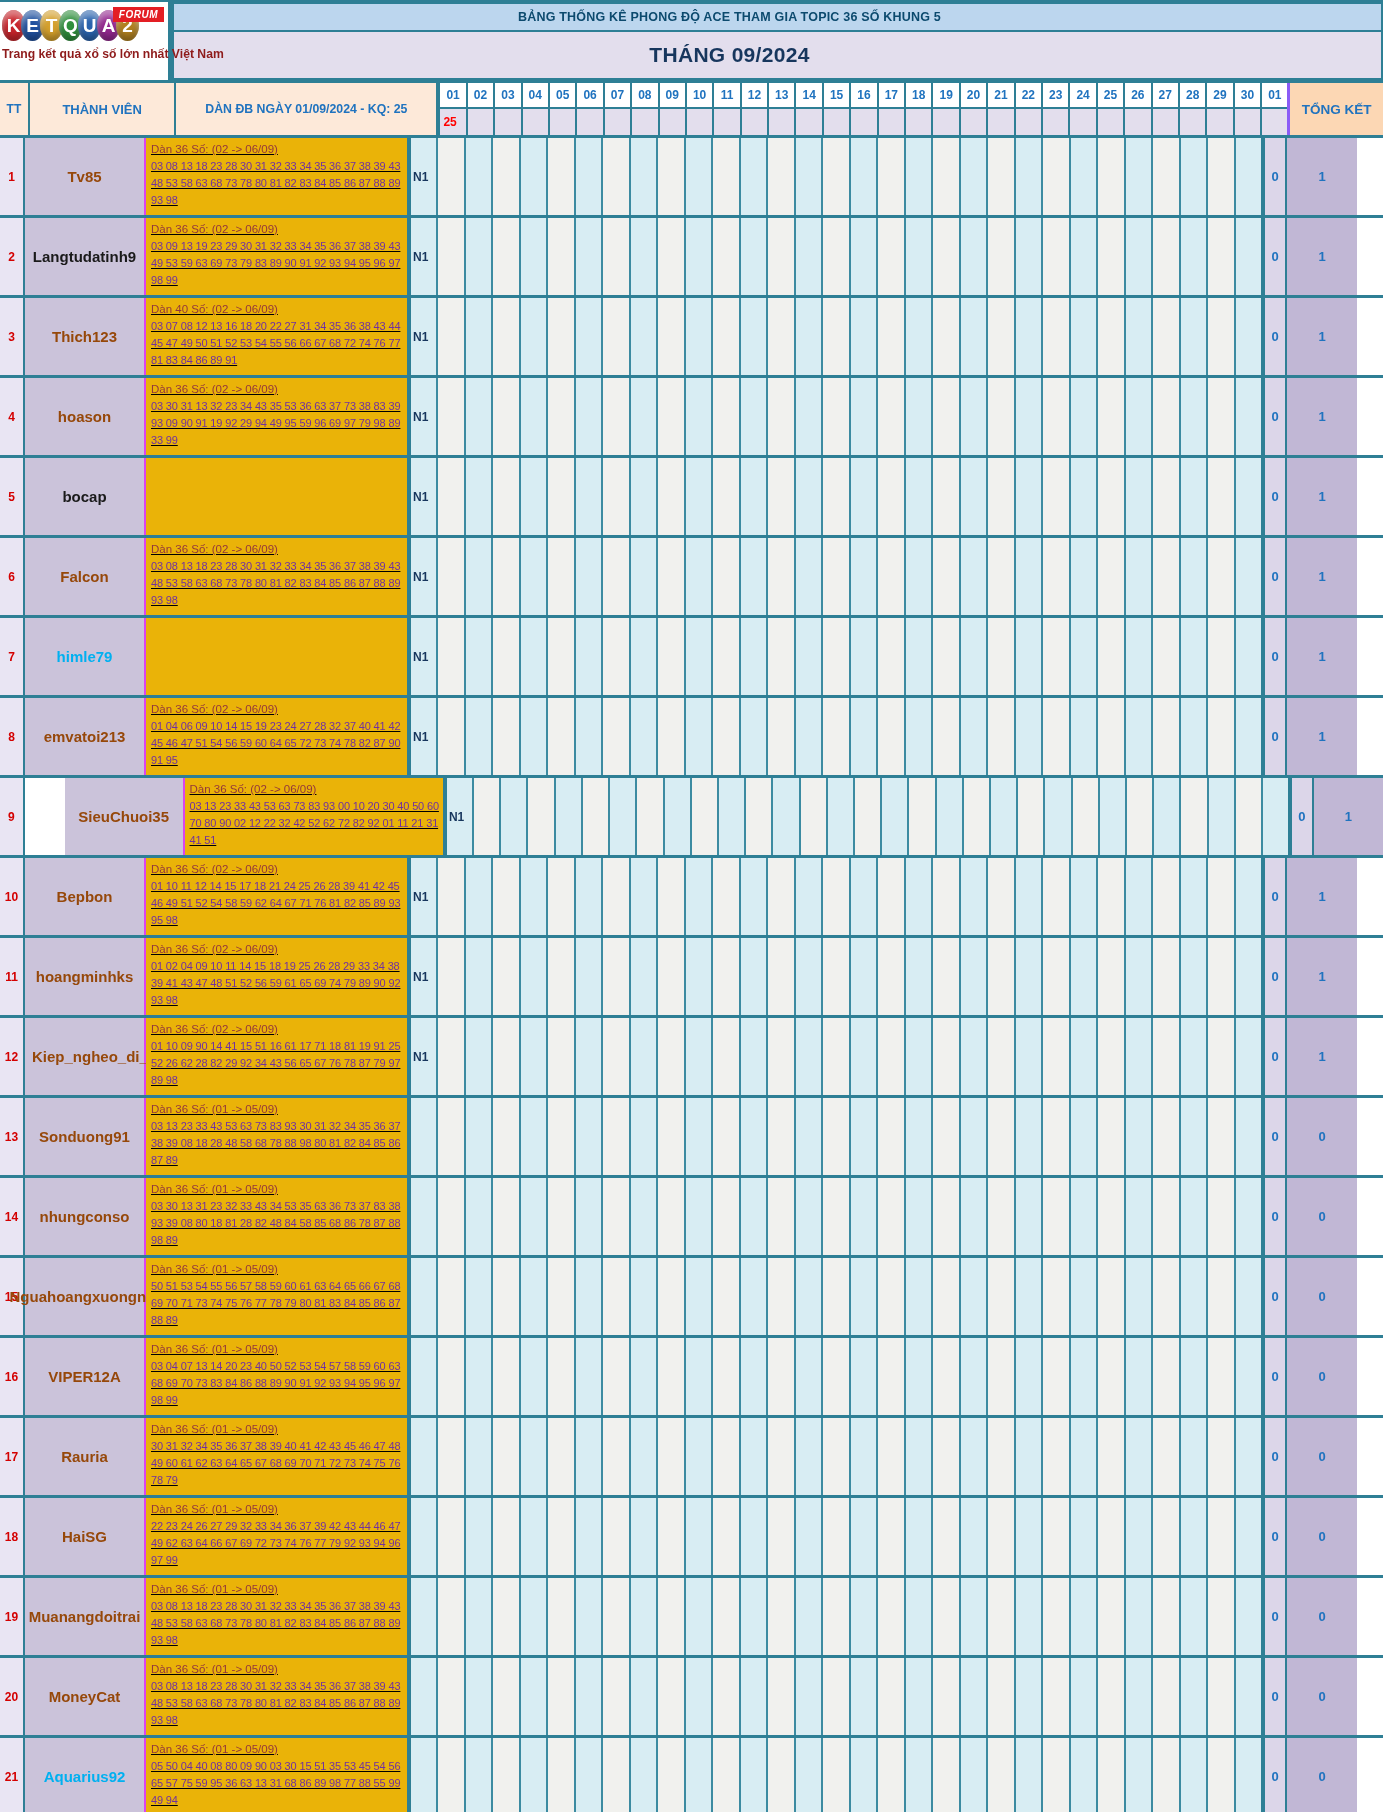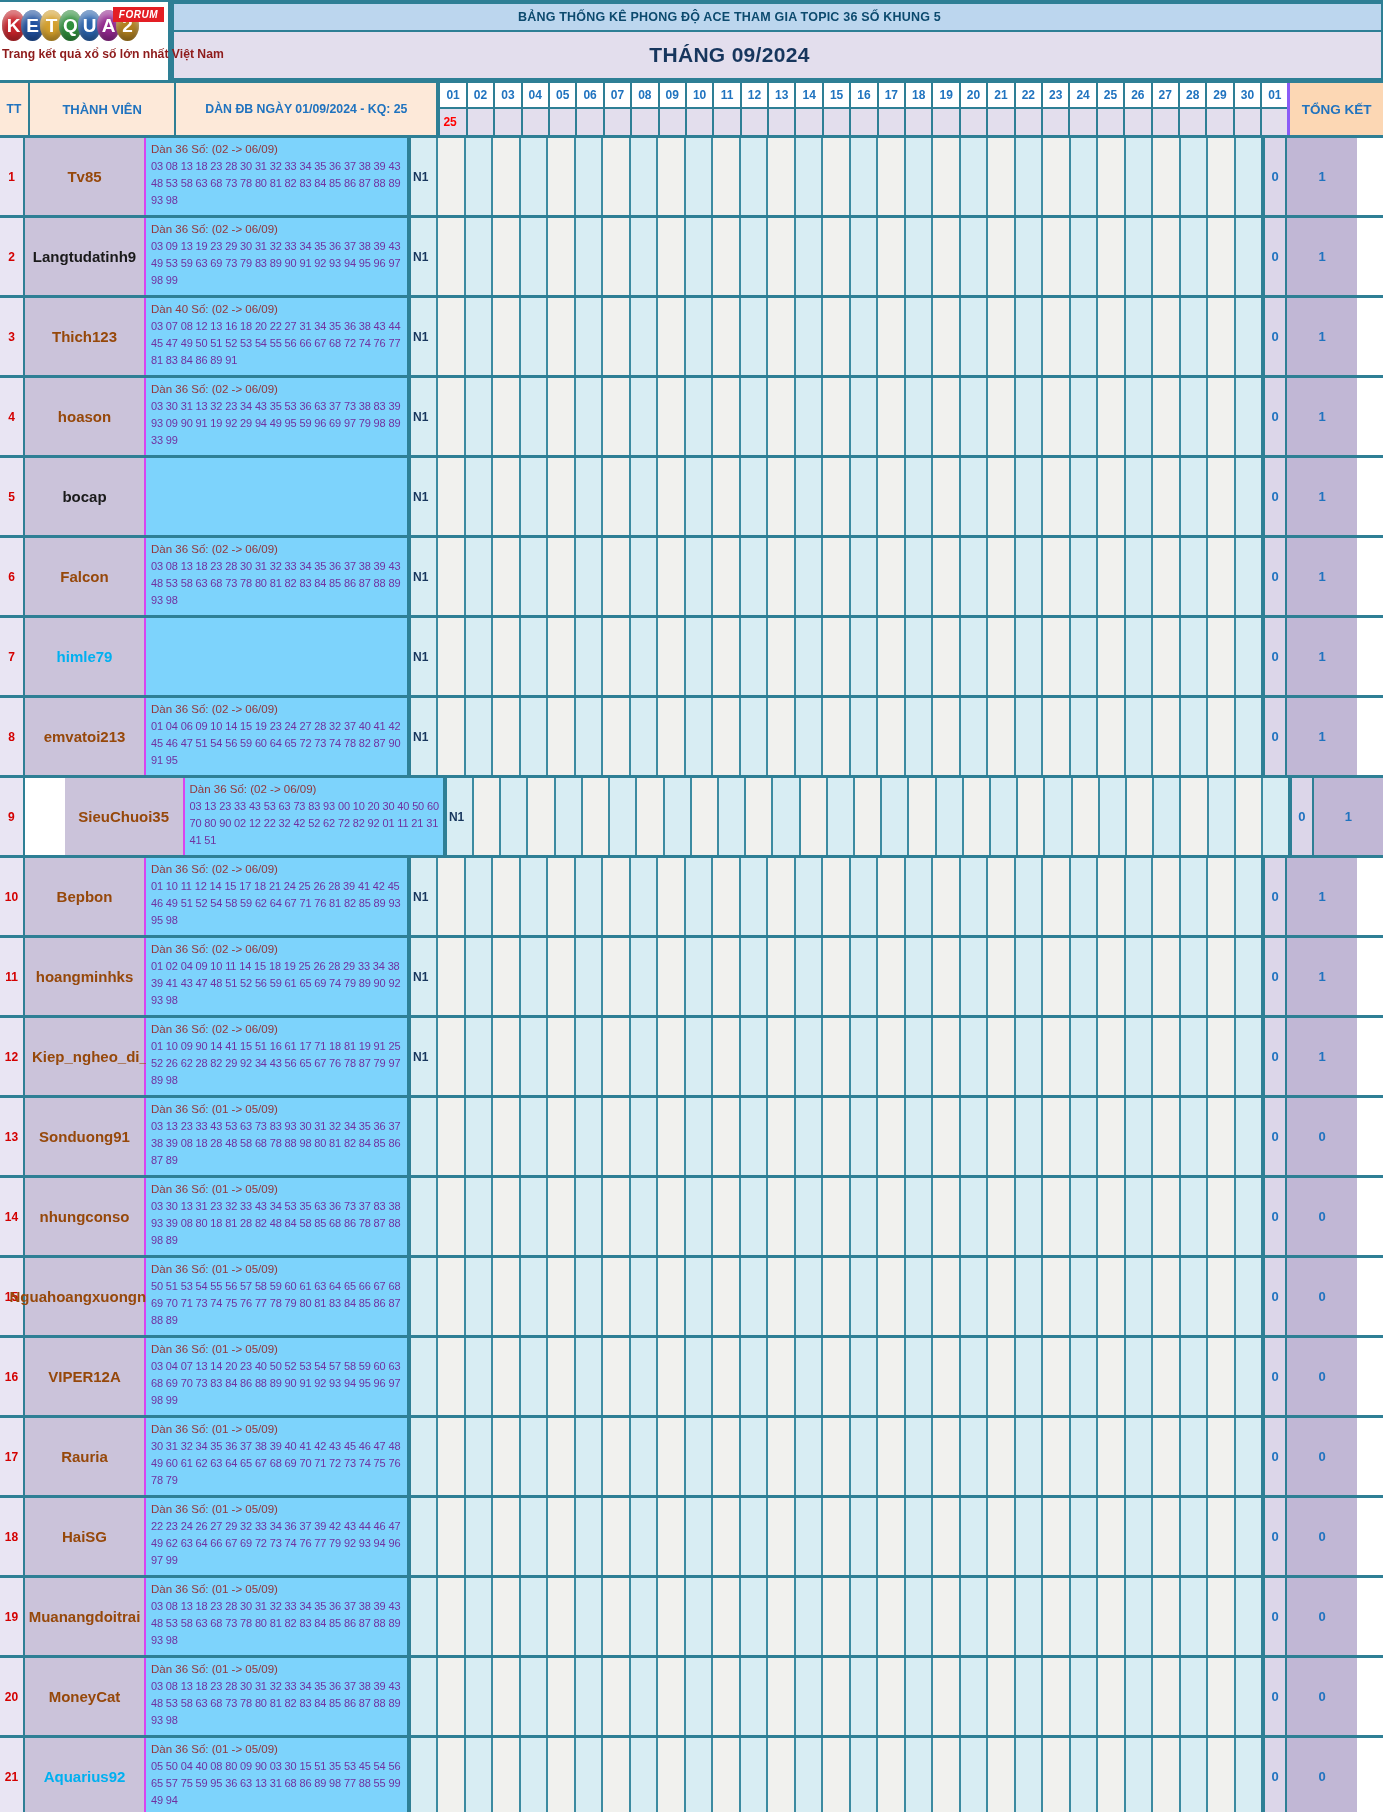--- a/index.html
+++ b/index.html
@@ -39,22 +39,22 @@
   .kq-cell:last-child{border-right:none;}
   .kq-cell.first{color:#ff0000;}
   .h-total{width:96px;box-sizing:border-box;background:#fcd7b4;border-left:3px solid #8b5cf6;
            color:#2073bf;font-weight:bold;font-size:13.5px;}
   
   .row{display:flex;height:80px;box-sizing:border-box;border-bottom:3px solid #2e7f95;}
   .c-tt{width:25px;box-sizing:border-box;background:#e9e5f3;color:#d40000;font-weight:bold;font-size:12px;
         display:flex;align-items:center;justify-content:center;border-right:2px solid #2e7f95;}
   .c-member{width:121px;box-sizing:border-box;background:#cbc3da;border-right:2px solid #d946ef;
             display:flex;align-items:center;justify-content:center;font-weight:bold;font-size:15px;text-align:center;}
-  .c-dan{width:265px;box-sizing:border-box;background:#7dd3fc;border-right:4px solid #2e7f95;
-         padding:3px 4px 0 5px;overflow:hidden;}
+  .c-dan{width:265px;box-sizing:border-box;background:#eab308;border-right:4px solid #2e7f95;
+         padding:3px 4px 0 5px;overflow:hidden;text-decoration:underline;}
   .dan-title{color:#93373b;font-size:11.5px;line-height:17px;white-space:nowrap;}
   .dan-line{color:#7030a0;font-size:11px;line-height:17px;white-space:nowrap;letter-spacing:-0.15px;}
   .c-dates{width:850px;display:flex;box-sizing:border-box;}
   .d-cell{flex:1;box-sizing:border-box;border-right:2px solid #3c8ba1;display:flex;align-items:center;
           color:#17365d;font-weight:bold;font-size:12px;padding-left:2px;}
   .d-cell:last-child{border-right:none;}
   .d-cell.odd{background:#d8edf3;}
   .d-cell.even{background:#f1f1ee;}
   .c-t0{width:26px;box-sizing:border-box;background:#dcd6e9;border-left:4px solid #2e7f95;border-right:2px solid #2e7f95;
         color:#2073bf;font-weight:bold;font-size:13px;display:flex;align-items:center;justify-content:center;}

